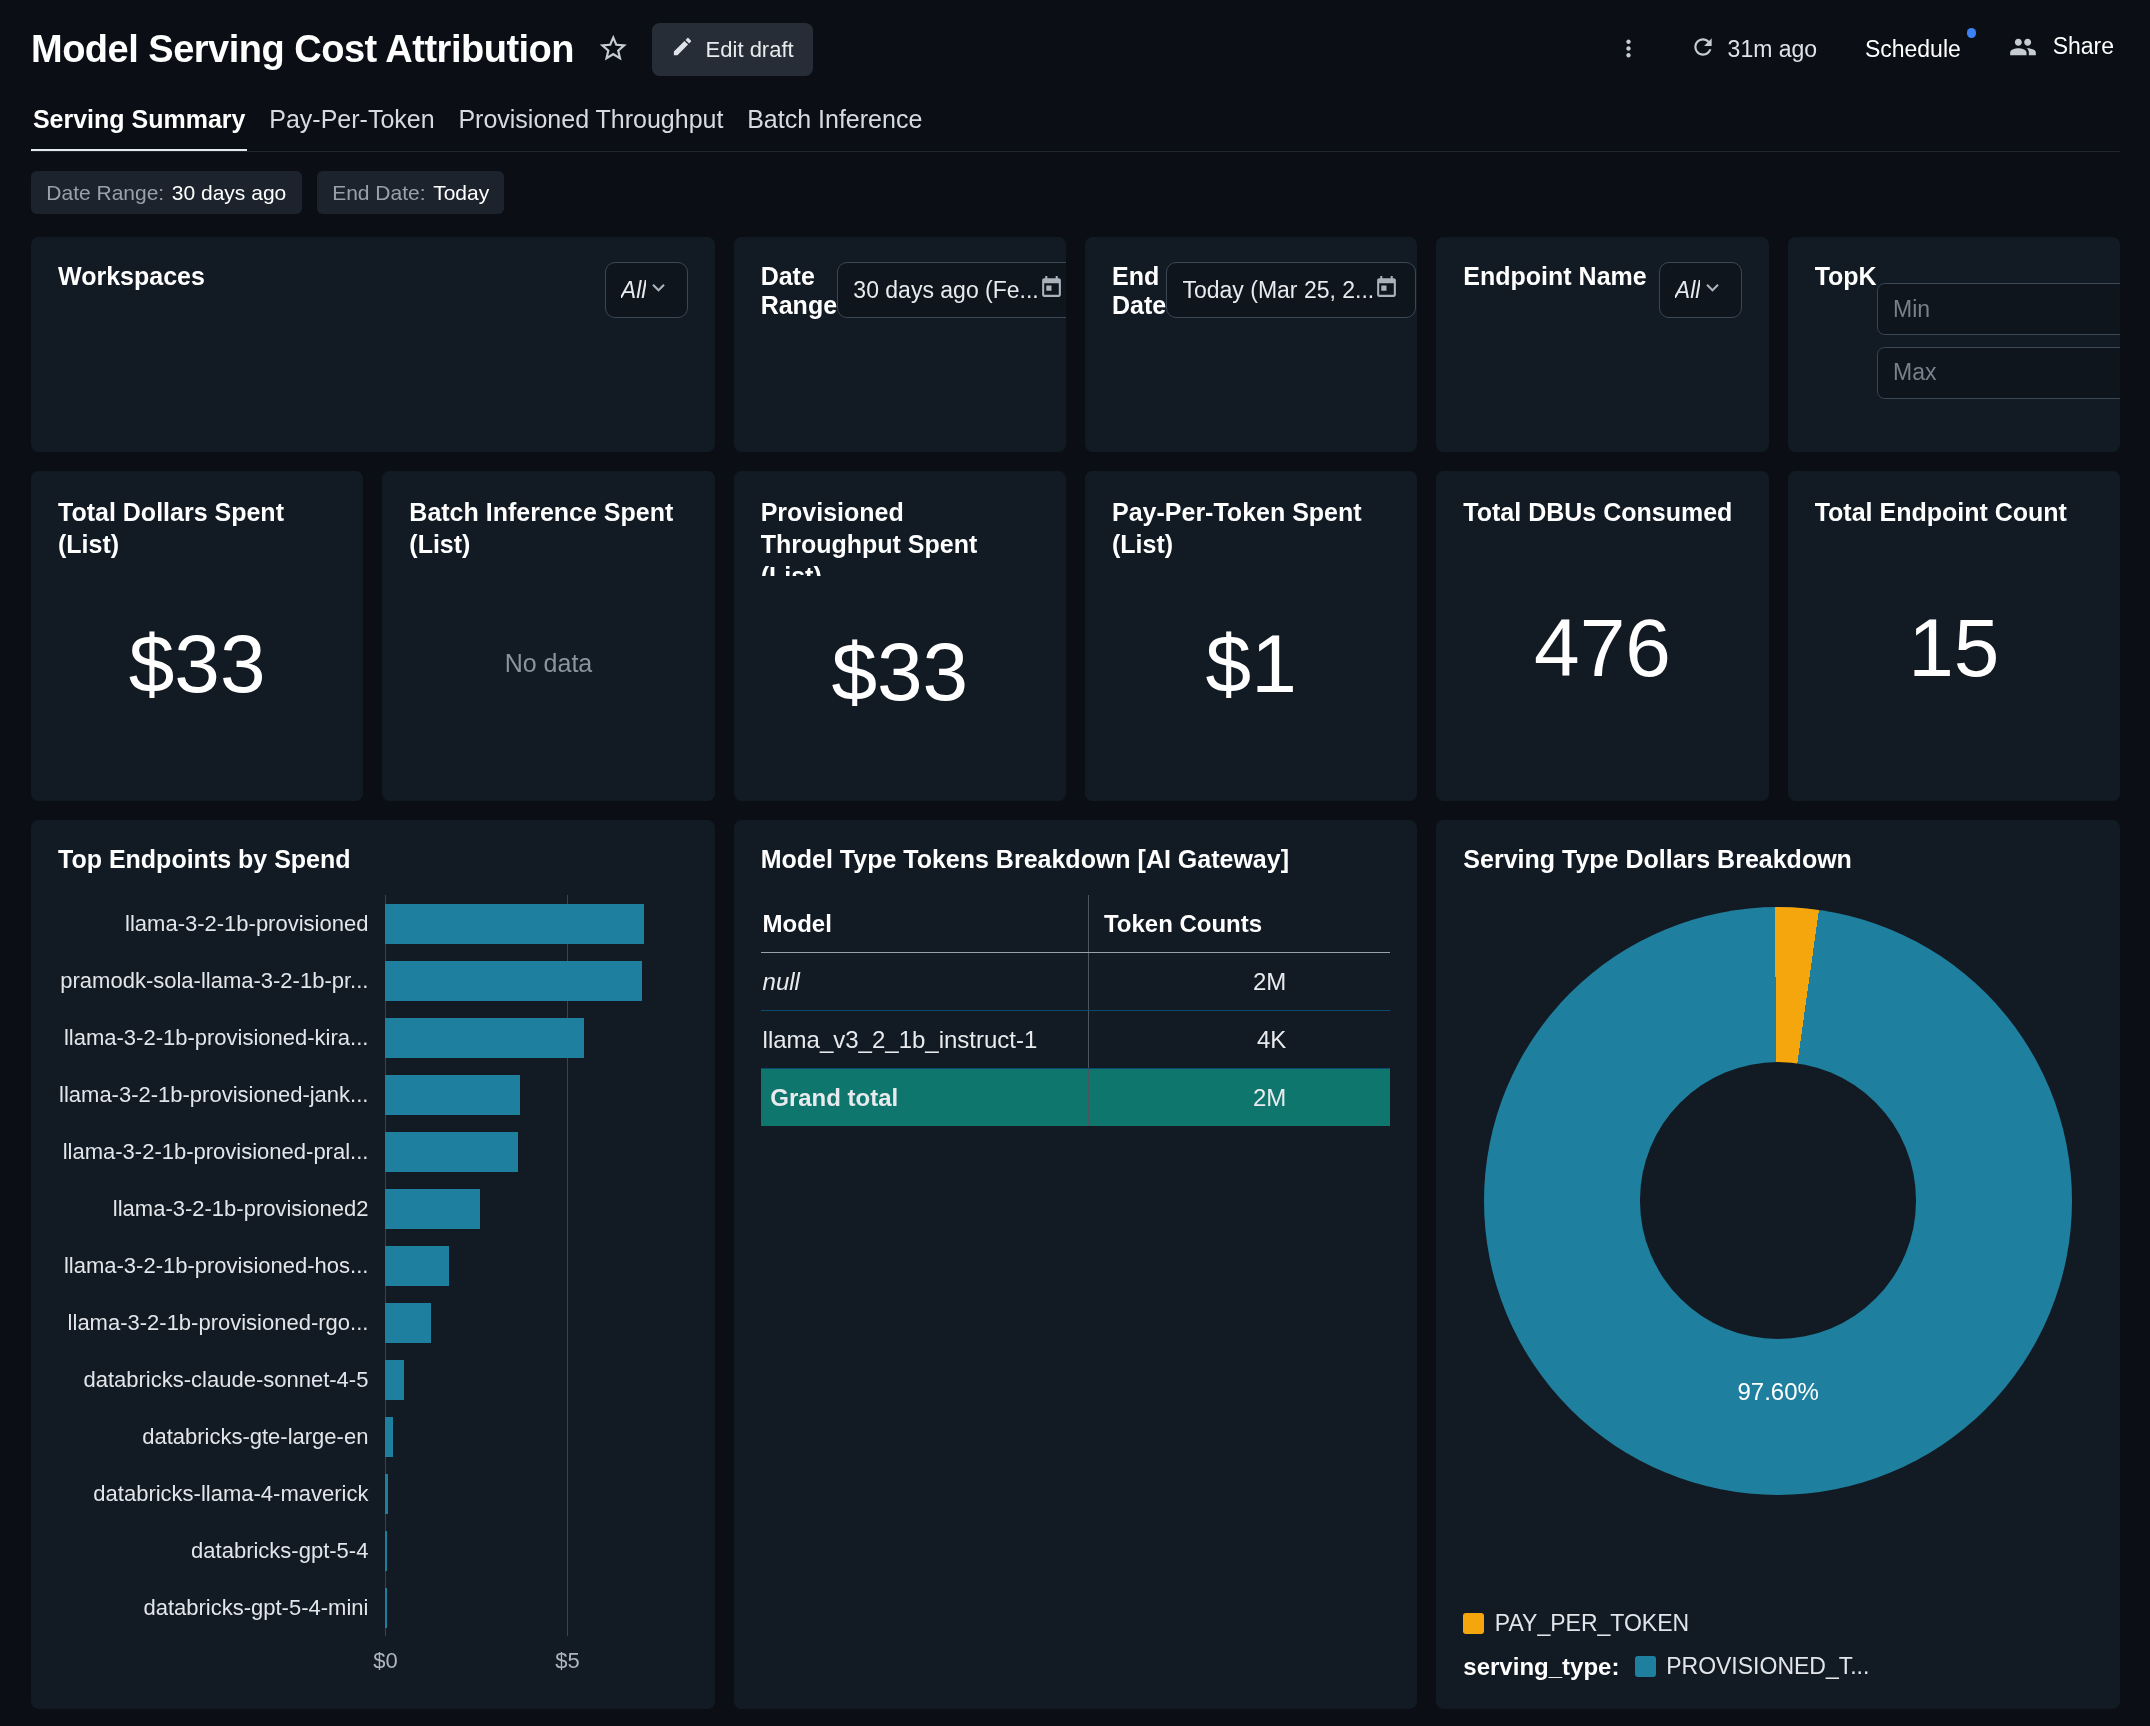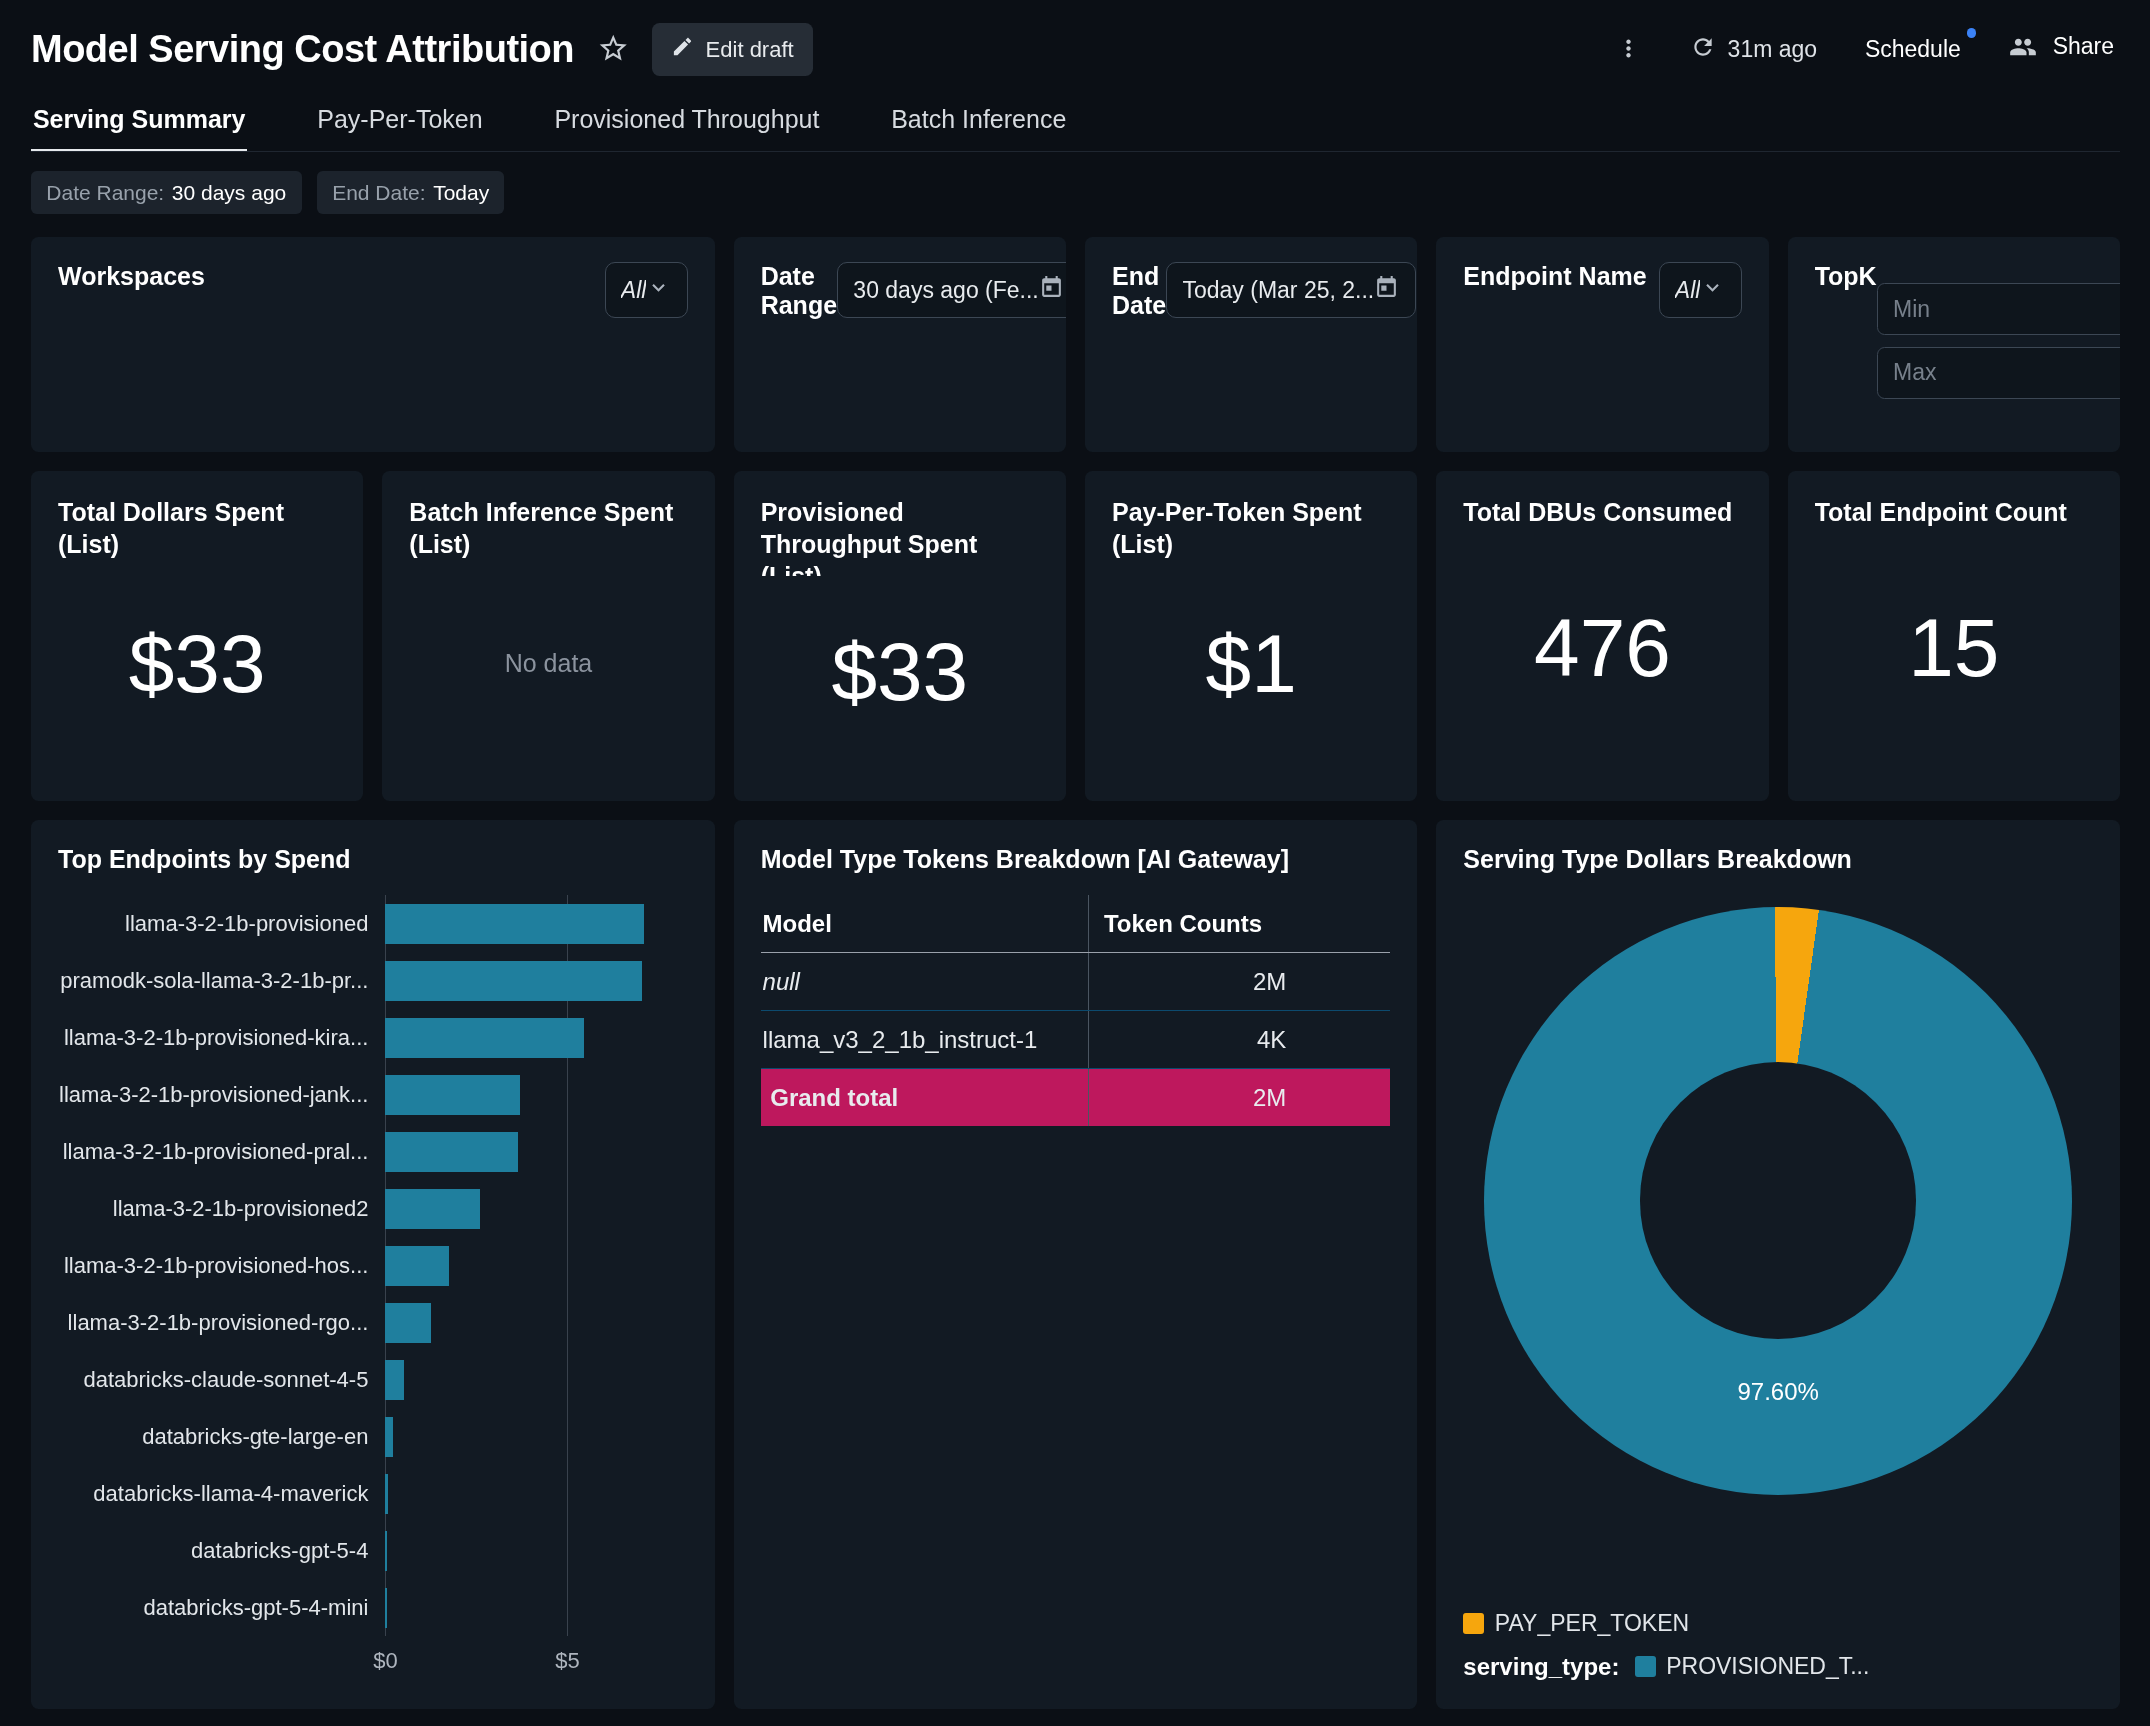--- a/index.html
+++ b/index.html
@@ -17,21 +17,21 @@
   .header-right{margin-left:auto;display:flex;align-items:center;gap:38px;}
   .kebab-btn svg{width:27px;height:27px;}
   .refresh-btn{display:flex;align-items:center;gap:11.5px;background:none;border:none;color:#dfe3e8;font-size:23px;cursor:pointer;}
   .refresh-btn svg{width:26px;height:26px;fill:#c7ccd2;}
   .schedule-btn{position:relative;background:none;border:none;color:#fff;font-size:23px;cursor:pointer;padding:5.7px 3.8px;text-align:center;}
   .notif-dot{position:absolute;top:-1.9px;right:-11.5px;width:9.6px;height:9.6px;border-radius:50%;}
   .share-btn{display:flex;align-items:flex-start;gap:16px;background:none;border:none;color:#fff;font-size:23px;cursor:pointer;}
   .share-btn svg{width:28px;height:28px;fill:#c7ccd2;}
 
   
-  .tabs{display:flex;gap:68px;margin-top:11.5px;border-bottom:1px solid #1f2630;}
+  .tabs{display:flex;gap:20px;margin-top:11.5px;border-bottom:1px solid #1f2630;}
   .tab{font-size:25px;padding:13.4px 1.9px 15.3px;color:#d7dbe0;background:none;border:none;border-bottom:2.9px solid transparent;cursor:pointer;}
   .tab.active{color:#fff;font-weight:700;border-bottom-color:#e6e9ec;}
 
   
   .chips{display:flex;gap:15.3px;margin:19px 0 23px;}
   .chip{background:#1c232c;border:none;border-radius:5.7px;padding:9.6px 15.3px;font-size:21px;display:flex;gap:7.6px;cursor:pointer;}
   .chip-label{color:#98a1ab;}
   .chip-value{color:#fff;}
 
   
@@ -76,21 +76,21 @@
   .bar-axis{position:relative;height:40px;}
   .tick{position:absolute;top:11.5px;transform:translateX(-50%);font-size:22px;color:#aeb5be;}
 
   
   .tokens-table{width:100%;border-collapse:collapse;margin-top:3.8px;}
   .tokens-table th,.tokens-table td{height:57px;font-size:24px;text-align:left;padding:0 11.5px 0 1.9px;}
   .tokens-table th{font-weight:700;border-bottom:1px solid #9aa1ab;color:#fff;}
   th.tokens-th,td.tokens-cell{border-left:1px solid #4a5561;padding-left:15.3px;}
   td.tokens-cell{text-align:right;padding-right:9.6px;}
   tbody td{border-bottom:1px solid #0c4a6e;}
-  tr.total-row{background:#be185d;}
+  tr.total-row{background:#0f766e;}
   tr.total-row td{border-bottom:none;}
   tr.total-row .model-cell{font-weight:700;padding-left:9.6px;}
   .null-cell{font-style:italic;}
 
   
   .donut-wrap{flex:1;display:flex;align-items:flex-start;justify-content:center;padding-top:15.3px;}
   .donut{width:588px;height:588px;border-radius:50%;position:relative;}
   .donut-hole{position:absolute;inset:26.5%;background:#121a23;border-radius:50%;}
   .donut-label{position:absolute;left:50%;top:82.5%;transform:translate(-50%,-50%);font-size:24px;color:#fff;}
   .legend{margin-top:auto;display:flex;flex-direction:column;gap:15.3px;font-size:23px;padding-bottom:3.8px;}

